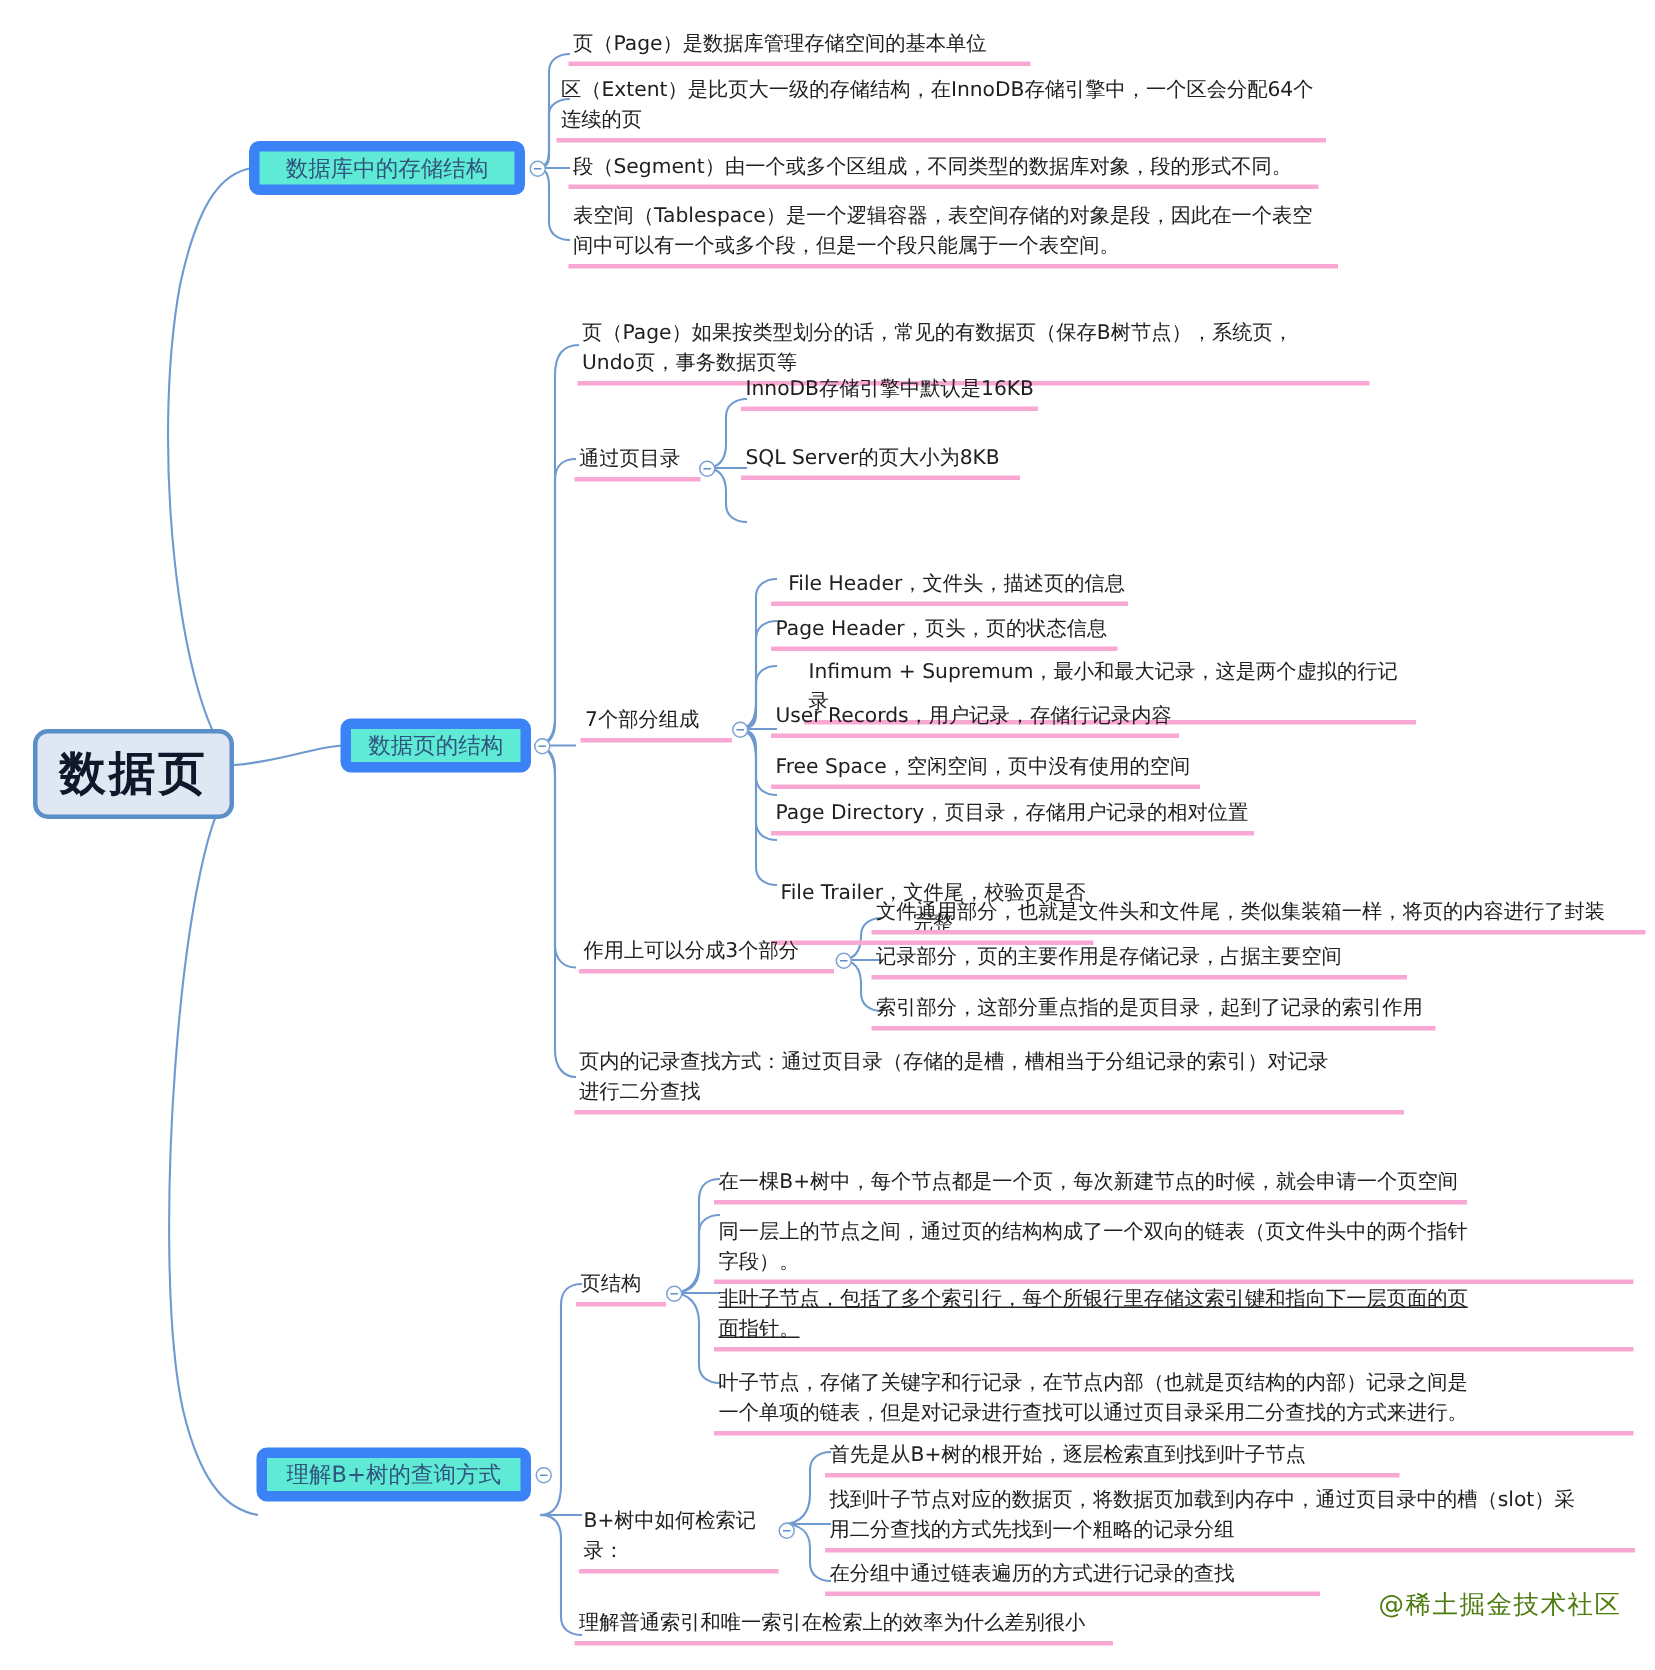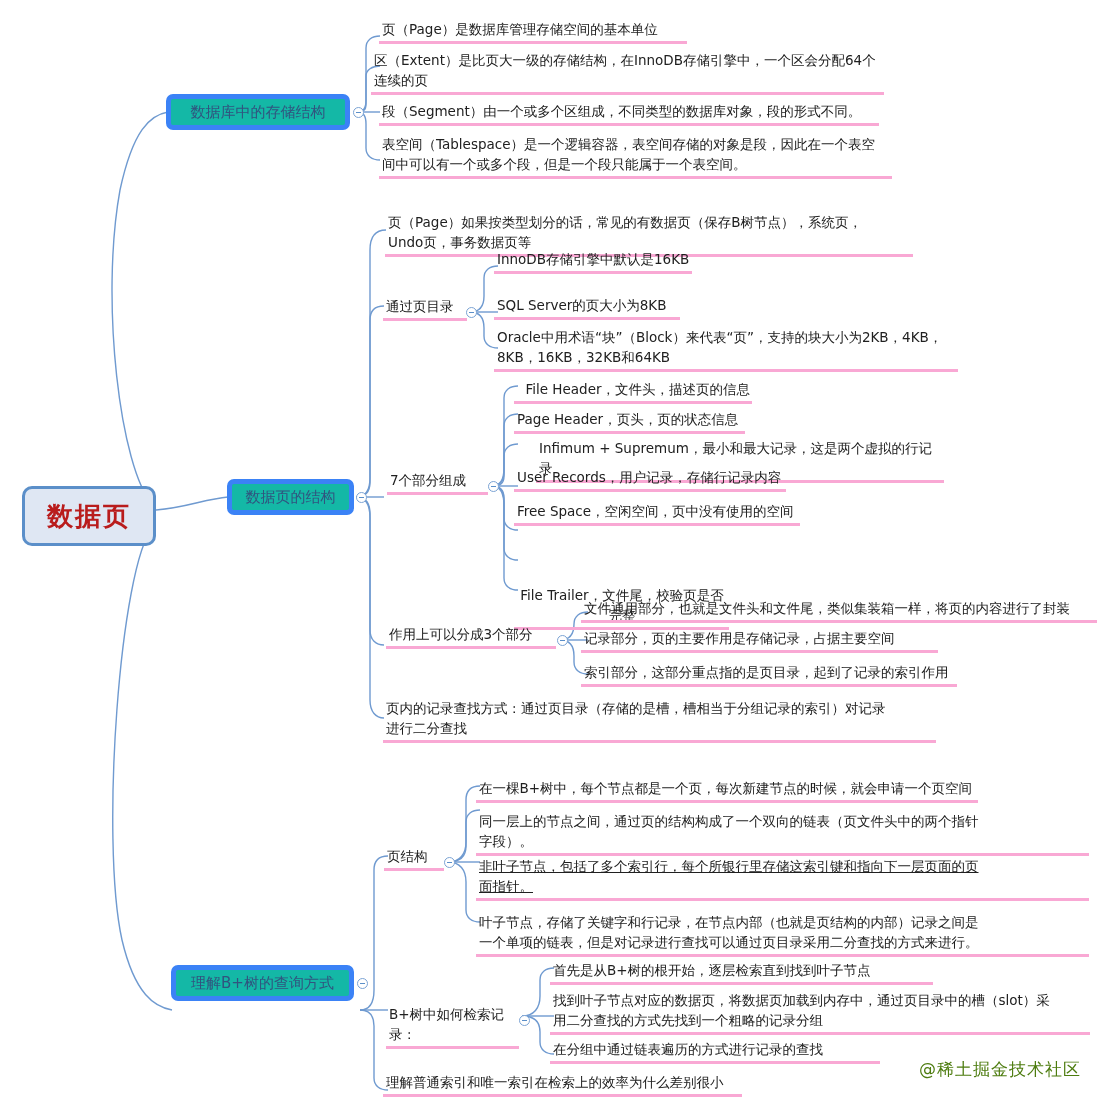--- a/index.html
+++ b/index.html
@@ -26,35 +26,35 @@
     pointer-events: none;
   }
 
   
   .root-node {
     position: absolute;
     box-sizing: border-box;
     background: #dfe7f3;
     border: 3px solid #5b8fc9;
     border-radius: 10px;
-    color: #b91c1c;
-    font-size: 26px;
+    color: #0f172a;
+    font-size: 31px;
     font-weight: bold;
     letter-spacing: 2px;
     display: flex;
     align-items: center;
     justify-content: center;
   }
 
   
   .branch-node {
     position: absolute;
     box-sizing: border-box;
-    background: #14b8a6;
-    border: 5px solid #3b82f6;
+    background: #5eead4;
+    border: 7px solid #3b82f6;
     border-radius: 7px;
     color: #31547f;
     font-size: 15px;
     display: flex;
     align-items: center;
     justify-content: center;
     padding: 0 10px;
     white-space: nowrap;
   }
 
@@ -198,31 +198,30 @@
   <div class="toggle" style="left:356px; top:492px;"></div>
 
   <div class="topic underlined" style="left:385px; top:211px; width:528px;">页（Page）如果按类型划分的话，常见的有数据页（保存B树节点），系统页，
 Undo页，事务数据页等</div>
 
   <div class="topic underlined" style="left:383px; top:295px; width:84px;">通过页目录</div>
   <div class="toggle" style="left:466px; top:307px;"></div>
 
   <div class="topic underlined" style="left:494px; top:248px; width:198px;">InnoDB存储引擎中默认是16KB</div>
   <div class="topic underlined" style="left:494px; top:294px; width:186px;">SQL Server的页大小为8KB</div>
-  <div class="topic underlined" style="left:494px; top:326px; width:464px;">Oracle中用术语“块”（Block）来代表“页”，支持的块大小为2KB，4KB，
-8KB，16KB，32KB和64KB</div>
 
   <div class="topic underlined" style="left:387px; top:469px; width:101px;">7个部分组成</div>
   <div class="toggle" style="left:488px; top:481px;"></div>
 
   <div class="topic underlined" style="left:514px; top:378px; width:238px;text-align:right;">File Header，文件头，描述页的信息</div>
   <div class="topic underlined" style="left:514px; top:408px; width:231px;">Page Header，页头，页的状态信息</div>
   <div class="topic underlined" style="left:504px; top:437px; width:408px;margin-left:32px;">Infimum + Supremum，最小和最大记录，这是两个虚拟的行记录</div>
   <div class="topic underlined" style="left:514px; top:466px; width:272px;">User Records，用户记录，存储行记录内容</div>
   <div class="topic underlined" style="left:514px; top:500px; width:286px;">Free Space，空闲空间，页中没有使用的空间</div>
+  <div class="topic underlined" style="left:514px; top:531px; width:322px;">Page Directory，页目录，存储用户记录的相对位置</div>
   <div class="topic underlined" style="left:514px; top:584px; width:215px;text-align:center;">File Trailer，文件尾，校验页是否完整</div>
 
   <div class="topic underlined" style="left:386px; top:623px; width:170px;">作用上可以分成3个部分</div>
   <div class="toggle" style="left:557px; top:635px;"></div>
 
   <div class="topic underlined" style="left:581px; top:597px; width:516px;">文件通用部分，也就是文件头和文件尾，类似集装箱一样，将页的内容进行了封装</div>
   <div class="topic underlined" style="left:581px; top:627px; width:357px;">记录部分，页的主要作用是存储记录，占据主要空间</div>
   <div class="topic underlined" style="left:581px; top:661px; width:376px;">索引部分，这部分重点指的是页目录，起到了记录的索引作用</div>
 
   <div class="topic underlined" style="left:383px; top:697px; width:553px;">页内的记录查找方式：通过页目录（存储的是槽，槽相当于分组记录的索引）对记录

